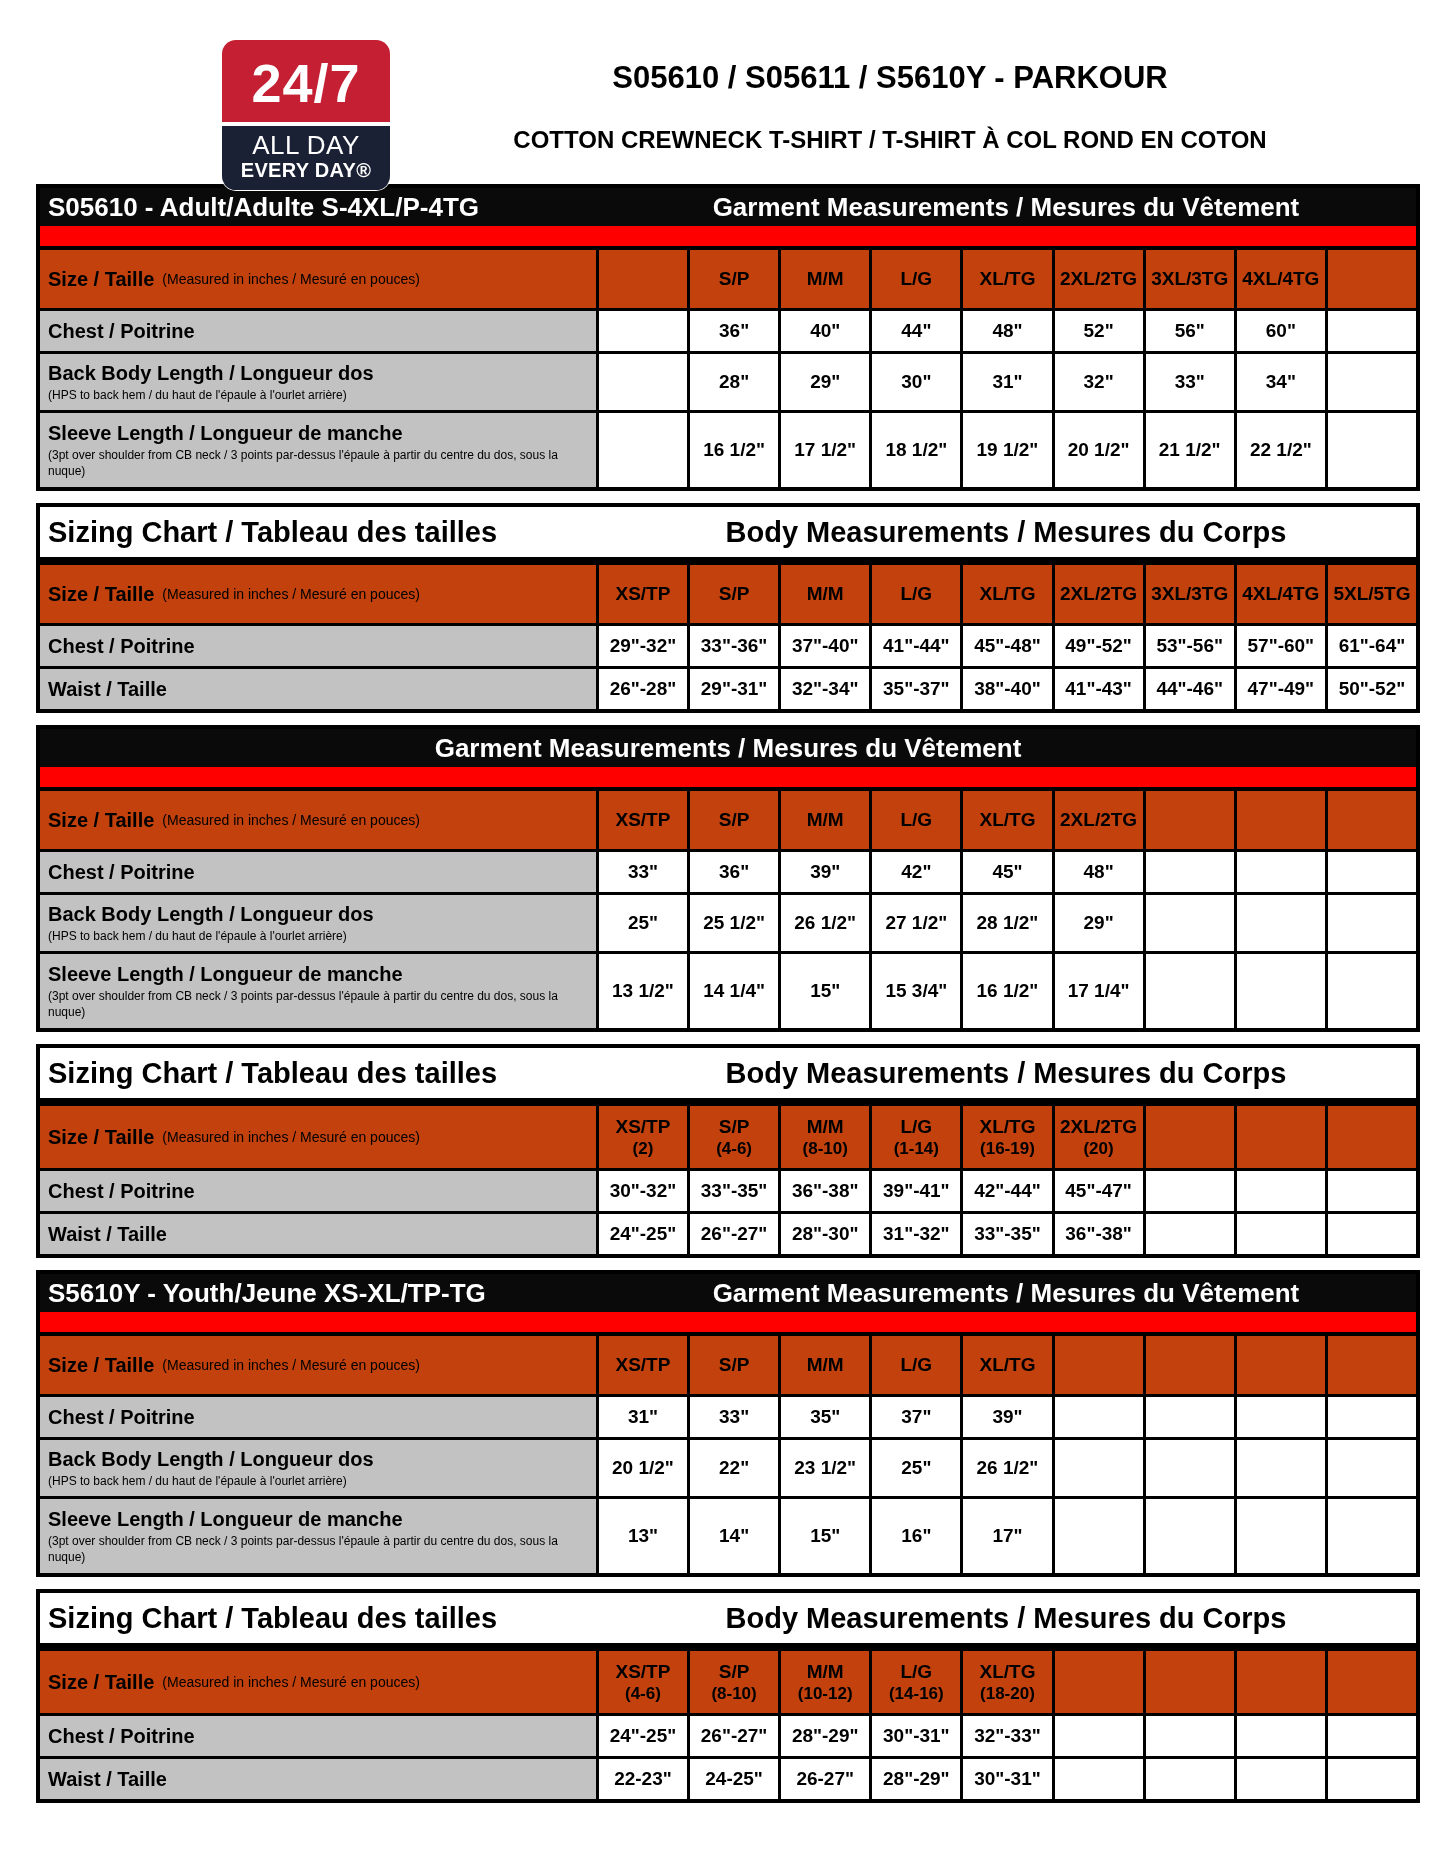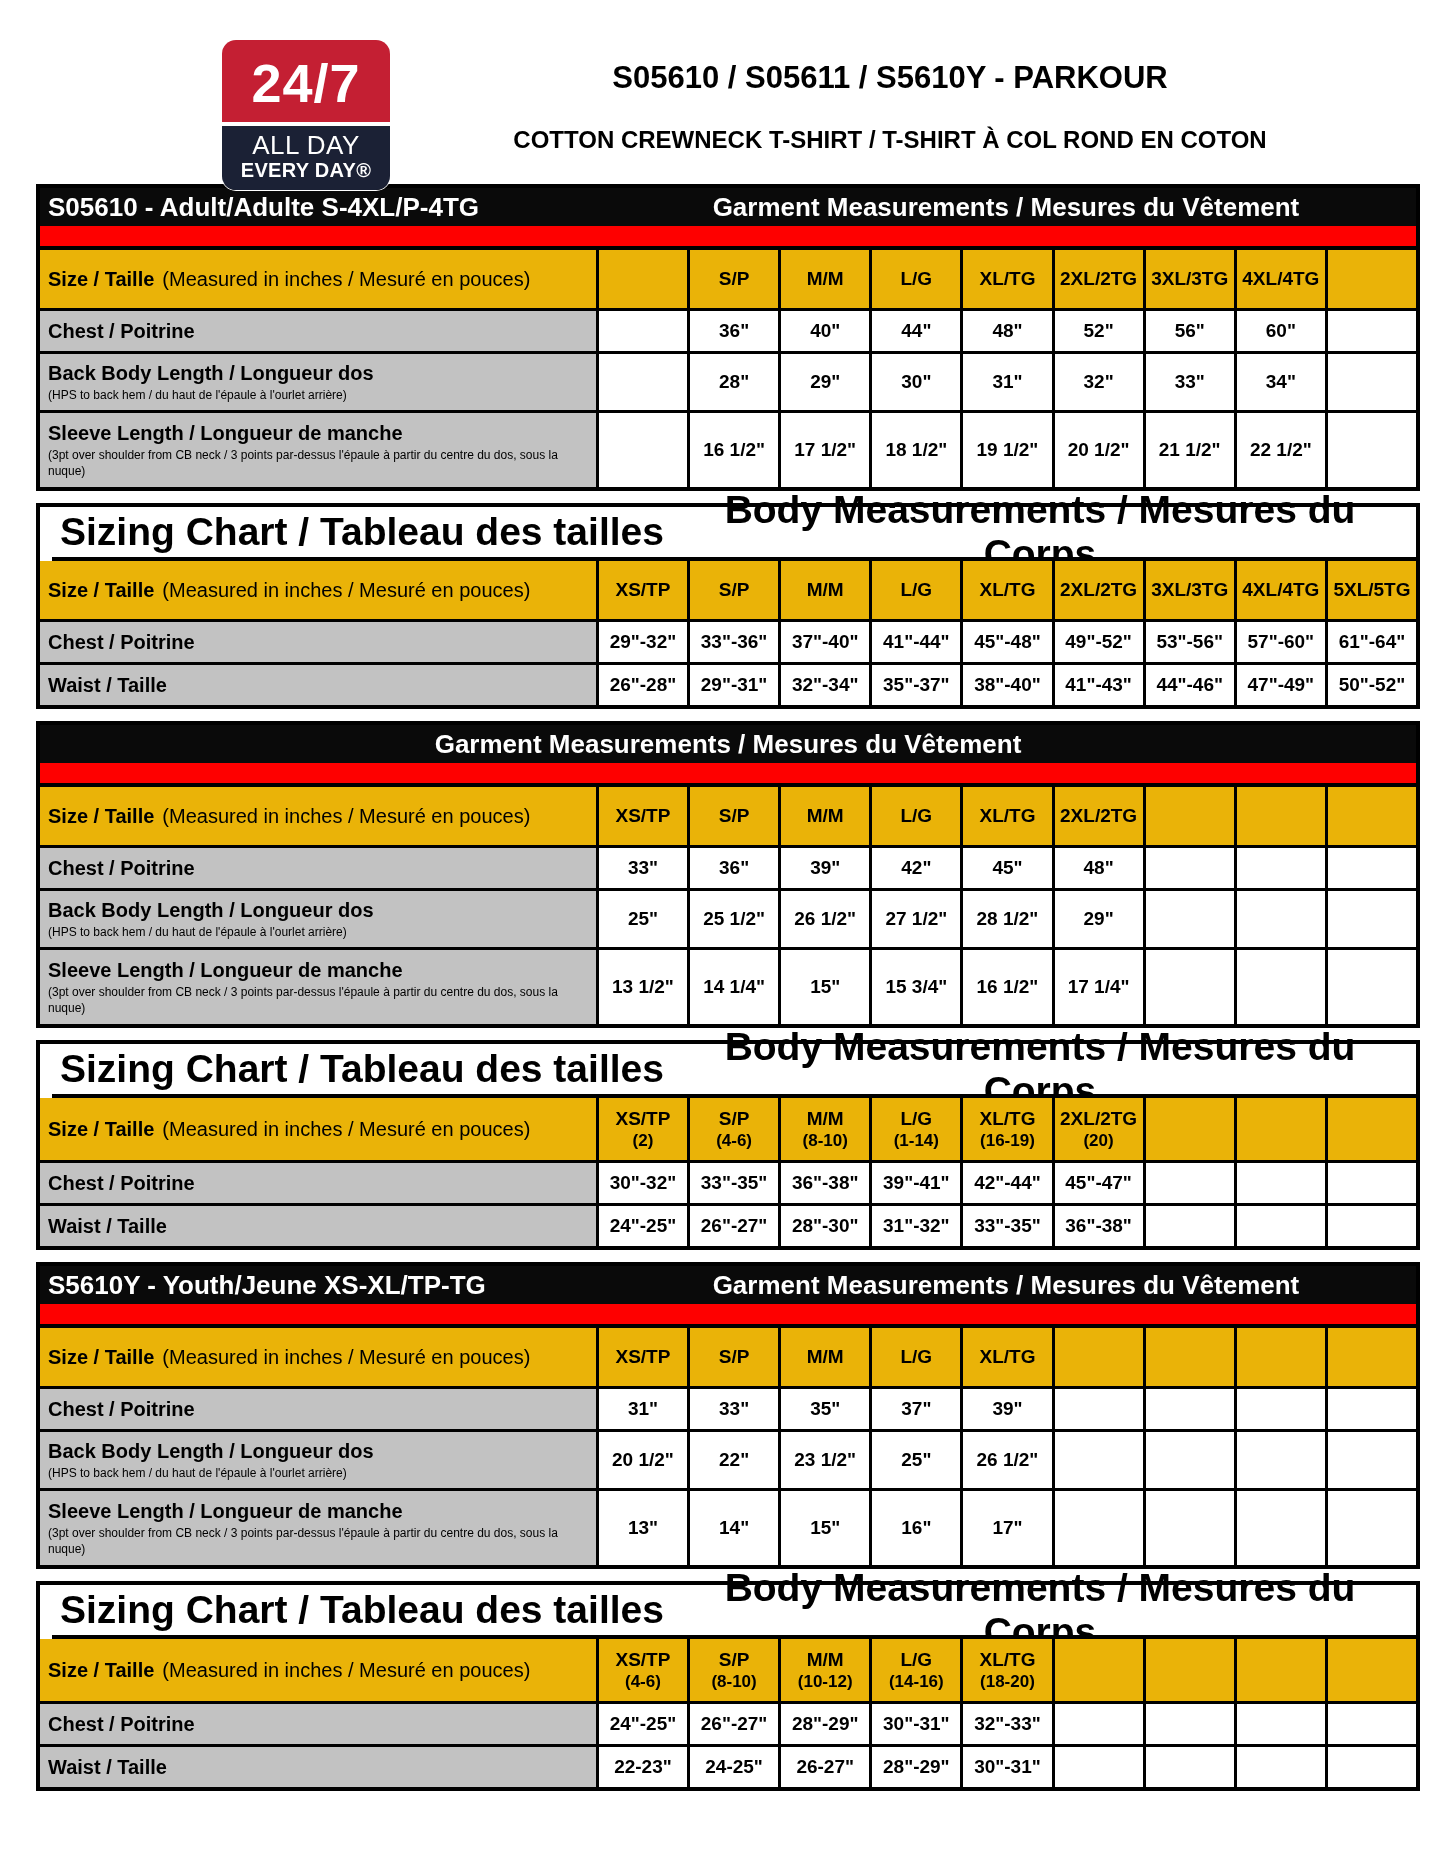--- a/index.html
+++ b/index.html
@@ -16,41 +16,41 @@
   .titles{flex:1;text-align:center;padding-top:20px;padding-right:70px;padding-left:40px;}
   .doc-title{font-size:31px;font-weight:bold;}
   .doc-subtitle{font-size:24px;font-weight:bold;margin-top:30px;}
 
   
   .table{border:4px solid #000;margin-bottom:12px;background:#fff;}
   .blackbar{background:#0a0a0a;color:#fff;display:flex;align-items:center;height:38px;font-weight:bold;font-size:26px;}
   .bar-left{flex:0 0 40.4%;padding-left:8px;box-sizing:border-box;white-space:nowrap;}
   .bar-right{flex:1;text-align:center;}
   .redbar{height:20px;background:#fe0000;border-bottom:4px solid #000;}
-  .whitebar{background:#fff;display:flex;align-items:center;height:50px;font-weight:bold;font-size:39px;border-bottom:4px solid #000000;margin-left:12px;}
+  .whitebar{background:#fff;display:flex;align-items:center;height:50px;font-weight:bold;font-size:29px;border-bottom:8px solid #000000;}
   .wb-left{flex:0 0 40.4%;padding-left:8px;box-sizing:border-box;white-space:nowrap;}
   .wb-right{flex:1;text-align:center;}
 
   .row{display:flex;align-items:stretch;}
   .row + .row{border-top:3px solid #000;}
   .cell{border-left:3px solid #000;box-sizing:border-box;display:flex;align-items:center;justify-content:center;text-align:center;font-weight:bold;font-size:19px;background:#fff;}
   .cell:first-child{border-left:none;}
   .label-cell{flex:0 0 40.4%;background:#c2c2c2;flex-direction:column;align-items:flex-start;justify-content:center;padding-left:8px;padding-right:6px;text-align:left;}
   .size-label-cell{flex-direction:row;align-items:center;justify-content:flex-start;flex-wrap:wrap;}
   .data-cell{flex:1;min-width:0;}
-  .size-row .cell{background:#eab308;}
+  .size-row .cell{background:#c2410c;}
   .size-col{flex-direction:column;line-height:1.25;}
   .h-size{height:58px;}
   .h-size2{height:62px;}
   .h-s{height:40px;}
   .h-m{height:56px;}
   .h-l{height:74px;}
   .lbl{font-size:20px;font-weight:bold;line-height:1.25;}
   .note{font-size:12px;font-weight:normal;line-height:1.3;margin-top:2px;}
-  .note-inline{font-size:20px;font-weight:normal;margin-left:8px;}
+  .note-inline{font-size:14px;font-weight:normal;margin-left:8px;}
   .size-sub{font-size:17px;}
 </style>
 </head>
 <body>
 
 <div class="page">
 
   <header class="doc-header">
     <div class="logo">
       <div class="logo-top">24/7</div>

